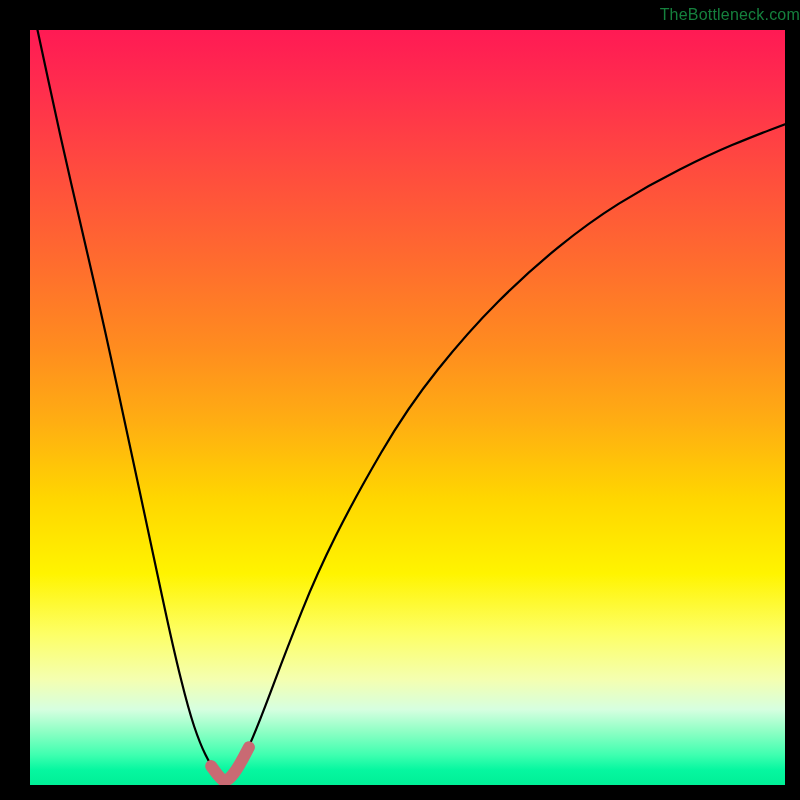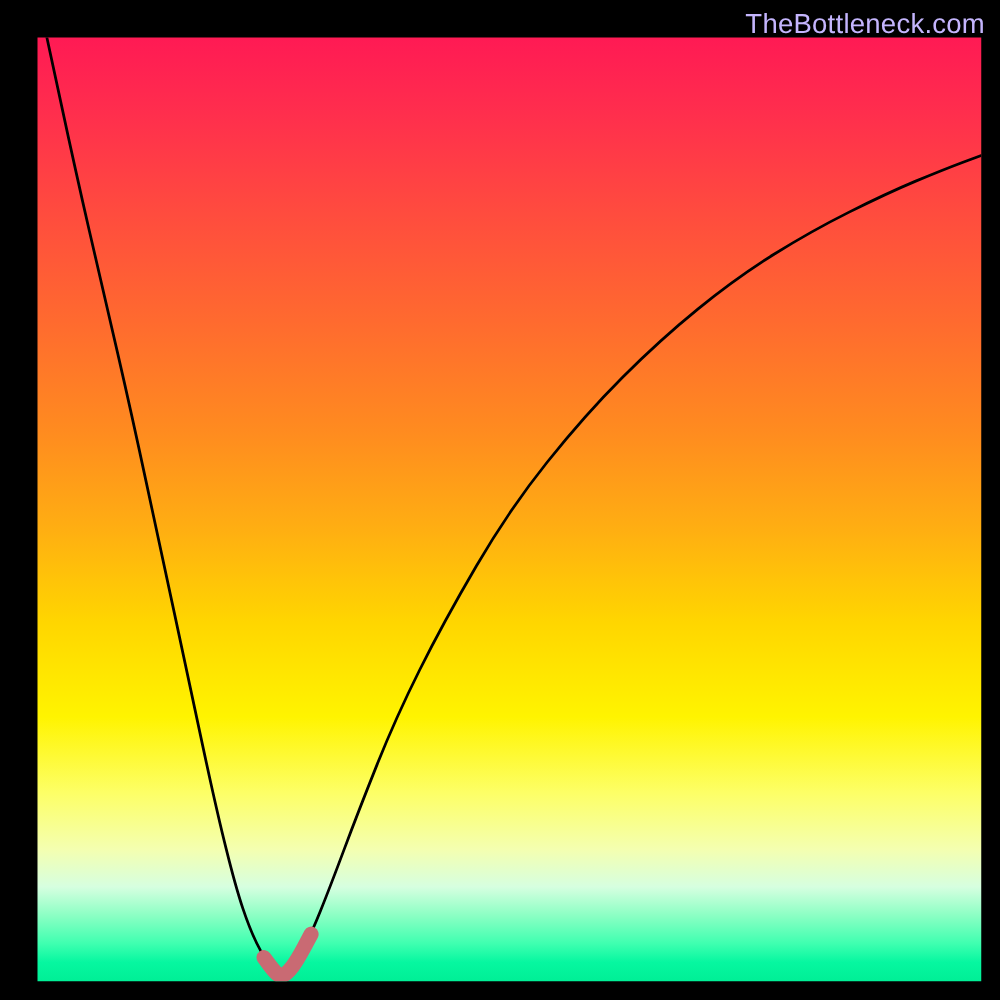--- a/index.html
+++ b/index.html
@@ -46,23 +46,23 @@
     position: absolute;
     left: 30px;
     top: 30px;
     width: 755px;
     height: 755px;
     pointer-events: none;
   }
   .watermark {
     position: absolute;
     top: 6px;
-    right: 12px;
-    color: #c4b5fd;
-    font-size: 22px;
+    right: 0;
+    color: #15803d;
+    font-size: 16px;
     letter-spacing: 0.2px;
     user-select: none;
   }
 </style>
 </head>
 <body>
 
 <div class="frame">
 
   <div class="plot-area"></div>

